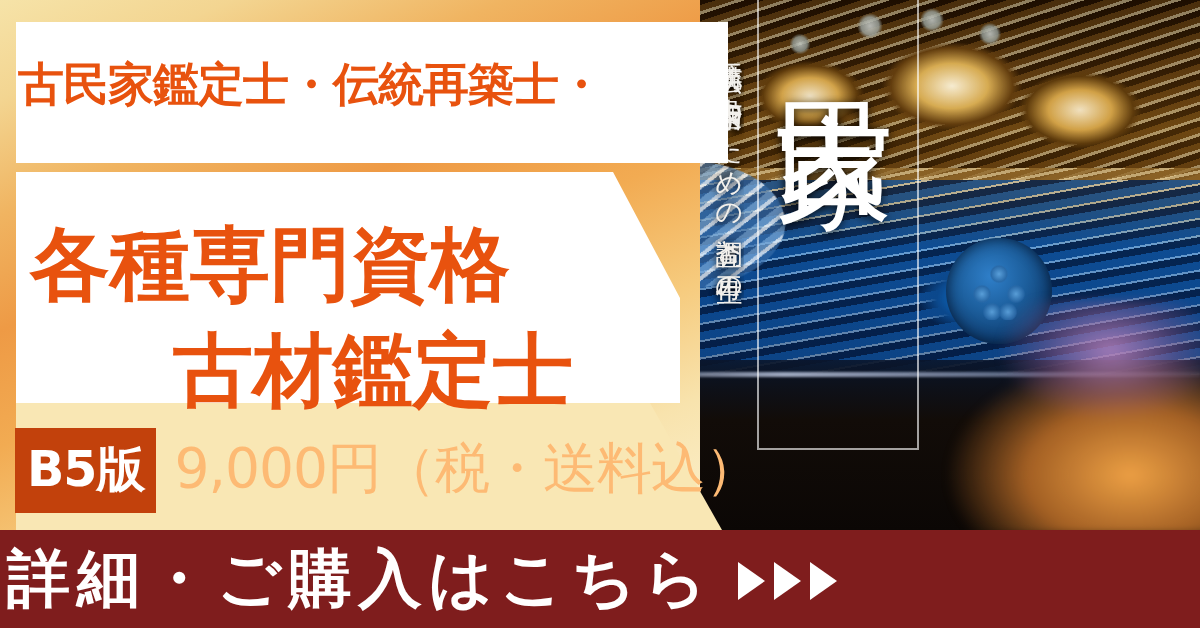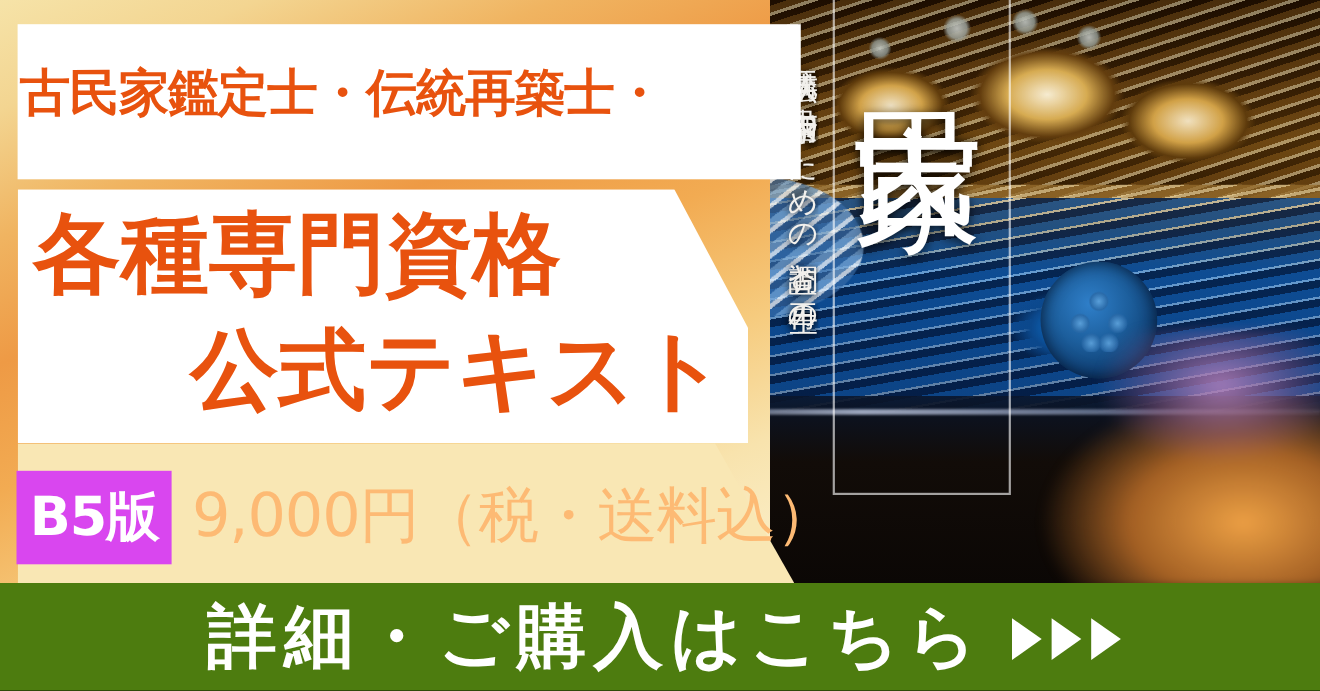--- a/index.html
+++ b/index.html
@@ -151,44 +151,44 @@
     color:#e8520e; font-weight:700;
     font-size:46px; line-height:1.32; letter-spacing:-1px;
     white-space:nowrap;
     margin-top:28px;
   }
   .headline {
     position:absolute; left:18px; top:178px; width:660px;
     color:#e8520e; font-weight:700; font-size:80px; line-height:1.33;
     letter-spacing:0px; white-space:nowrap;
   }
-  .headline .l1 { display:block; padding-left:12px; }
+  .headline .l1 { display:block; padding-left:12px;margin-top:34px; }
   .headline .l2 { display:block; padding-left:155px; }
 
   .price-row {
     position:absolute; left:15px; top:428px;
     display:flex; align-items:center;
   }
   .badge {
-    background:#d946ef; color:#fff; font-weight:700;
+    background:#c2410c; color:#fff; font-weight:700;
     font-size:49px; line-height:1;
     padding:17px 12px 19px 12px;
     letter-spacing:-1px; white-space:nowrap;
   }
   .price-text {
     color:#fdba74; font-size:55px; font-weight:400;
     letter-spacing:-1px; white-space:nowrap;
     margin-left:18px; padding-bottom:4px;
   }
 
   
   .cta-bar {
     position:absolute; left:0; top:530px; width:1200px; height:98px;
-    background:#4d7c0f;
-    display:flex; align-items:center; justify-content:center;
+    background:#7f1d1d;
+    display:flex; align-items:center; 
   }
   .cta-text {
     color:#fff; font-weight:700; font-size:63px;
     letter-spacing:7px; white-space:nowrap;
     text-indent:7px;
   }
   .cta-arrows {
     display:flex; align-items:center; gap:9px; margin-left:24px; margin-top:4px;
   }
   .cta-arrows .tri {
@@ -224,21 +224,21 @@
   <div class="panel-top"></div>
   <div class="panel-headline"></div>
   <div class="panel-price"></div>
 
   <div class="cert-lines">
     <div>古民家鑑定士・伝統再築士・</div>
   </div>
 
   <div class="headline">
     <span class="l1">各種専門資格</span>
-    <span class="l2">公式テキスト</span>
+    <span class="l2">古材鑑定士</span>
   </div>
 
   <div class="price-row">
     <div class="badge">B5版</div>
     <div class="price-text">9,000円（税・送料込）</div>
   </div>
 
   <div class="cta-bar">
     <span class="cta-text">詳細・ご購入はこちら</span>
     <span class="cta-arrows">

